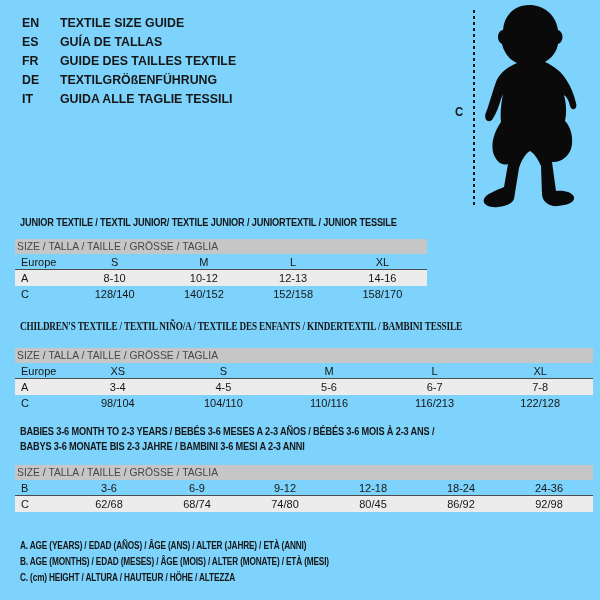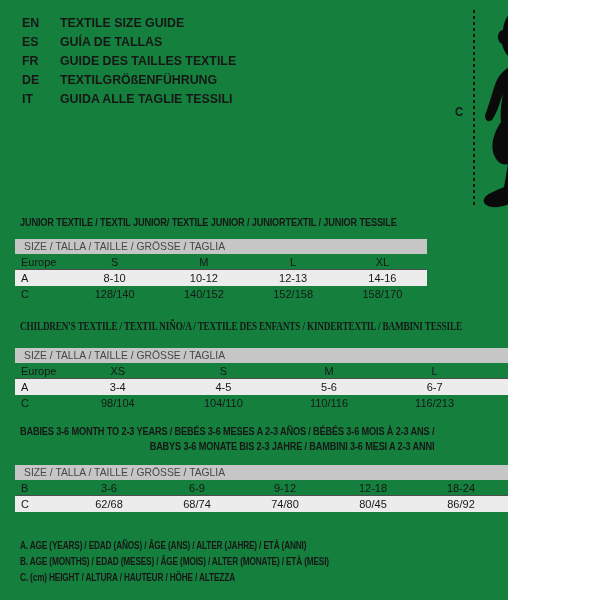--- a/index.html
+++ b/index.html
@@ -2,21 +2,21 @@
 <html style="--bar_bg: #c6c6c6; --bar_text: #474747; --shaded_row: #ececec; --rule: #4d4d4d; --text: #161616; --silhouette: #0a0a0a;"><head>
 <meta charset="utf-8">
 <style>
   * { margin:0; padding:0; box-sizing:border-box; }
   html,body { width:600px; height:600px; }
   body {
     font-family:"Liberation Sans", sans-serif;
     background:#ffffff;
     color:var(--text, #111);
   }
-  .page { position:relative; width:508px; height:600px; background:#15803d; overflow:hidden; }
+  .page { position:relative; width:600px; height:600px; background:#7dd3fc; overflow:hidden; }
 
   
   .cond      { display:inline-block; transform:scaleX(0.80); transform-origin:0 50%; letter-spacing:-0.2px; white-space:nowrap; }
   .cond-sm   { display:inline-block; transform:scaleX(0.95); transform-origin:0 50%; white-space:nowrap; }
   .cond-leg  { display:inline-block; transform:scaleX(0.75); transform-origin:0 50%; letter-spacing:-0.2px; white-space:nowrap; }
   .cond-bar  { display:inline-block; transform:scaleX(0.94); transform-origin:0 50%; white-space:nowrap; }
 
   
   .lang-list { position:absolute; left:22px; top:13px; }
   .lang-row  { display:flex; height:19px; align-items:center; font-weight:bold; font-size:13px; }
@@ -32,26 +32,26 @@
   .figure svg { position:absolute; left:31px; top:4px; }
 
   
   .section-heading { position:absolute; left:20px; font-weight:bold; font-size:11.5px; }
   .heading-line { display:block; line-height:15px; }
   .size-table { position:absolute; left:15px; }
   .sec-junior   .section-heading { top:215px;text-align:right; }
   .sec-junior   .size-table { top:239px; width:412px; --label-w:55px; }
   .sec-children .section-heading { top:319px;font-family:Liberation Serif, serif; }
   .sec-children .size-table { top:348px; width:578px; --label-w:50px; }
-  .sec-babies   .section-heading { top:424px;text-align:right; }
+  .sec-babies   .section-heading { top:424px; }
   .sec-babies   .size-table { top:465px; width:578px; --label-w:50px; }
 
   .size-bar {
     height:15px; line-height:15px; background:var(--bar_bg,#c6c6c6);
-    padding-left:9px; font-size:11px; color:var(--bar_text,#474747);
+    padding-left:2px; font-size:11px; color:var(--bar_text,#474747);
   }
   .t-row { display:grid; grid-template-columns:var(--cols); height:16px; line-height:16px; font-size:11px; color:var(--text,#1c1c1c); }
   .t-row.first { border-bottom:1px solid var(--rule,#4d4d4d); }
   .t-row.shaded { background:var(--shaded_row,#ececec); }
   .t-label { padding-left:6px; text-align:left; }
   .t-cell  { text-align:center; }
 
   
   .legend { position:absolute; left:20px; top:537px; }
   .legend-line { display:block; height:16px; line-height:16px; font-weight:bold; font-size:11px; }

